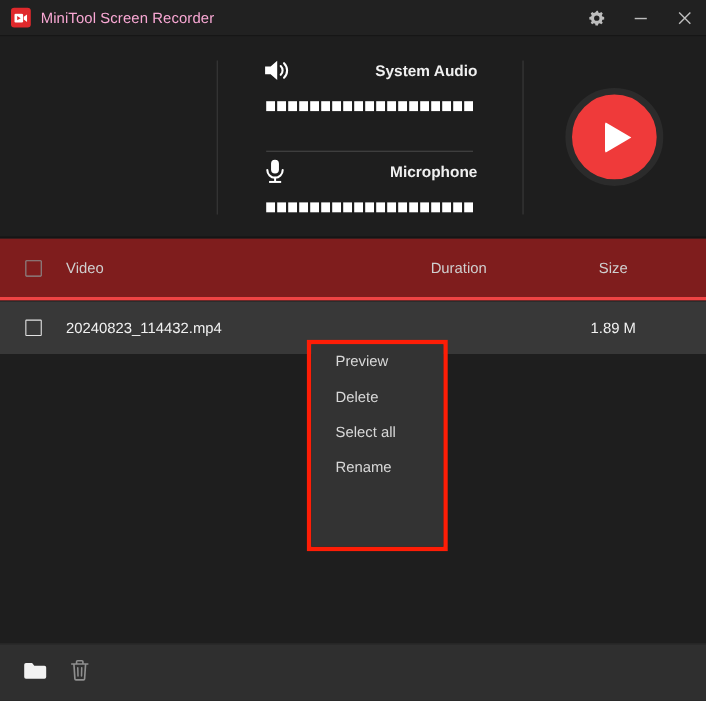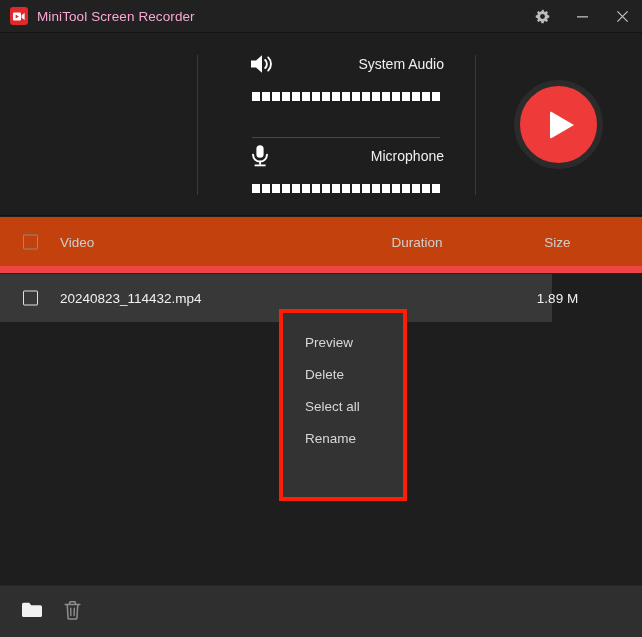--- a/index.html
+++ b/index.html
@@ -136,23 +136,24 @@
   .mode-select .chev {
     margin-left: auto;
     margin-right: 13px;
     color: #e8e8e8;
     display: flex;
   }
 
   
   .audio-col {
     position: absolute;
-    left: 207px; top: 0;
+    left: 197px; top: 0;
     width: 278px;
     height: 183px;
+    font-weight: bold;
   }
   .audio-block { position: absolute; left: 0; width: 278px; }
   .audio-block.sys { top: 12px; }
   .audio-block.mic { top: 104px; }
   .audio-row {
     position: relative;
     height: 38px;
     display: flex;
     align-items: center;
   }
@@ -222,28 +223,28 @@
     margin-left: 7px;
     border-radius: 2px;
   }
 
   
   .table-head {
     position: absolute;
     top: 217px; left: 0;
     width: 642px;
     height: 56px;
-    background: #c2410c;
-    border-bottom: 7px solid #ef4444;
+    background: #7f1d1d;
+    border-bottom: 3px solid #ef4444;
     box-sizing: border-box;
   }
   .table-row {
     position: absolute;
     top: 274px; left: 0;
-    width: 552px;
+    width: 642px;
     height: 48px;
     background: #383838;
     box-sizing: border-box;
   }
   .cell {
     position: absolute;
     top: 50%;
     transform: translateY(-50%);
     font-size: 13.5px;
     white-space: nowrap;
@@ -282,21 +283,20 @@
     border: 4px solid #fe1d06;
     box-sizing: border-box;
   }
   .ctx-menu {
     position: absolute;
     left: 283px; top: 313px;
     width: 120px;
     height: 184px;
     background: #333333;
     box-sizing: border-box;
-    padding-top: 14px;
   }
   .ctx-item {
     height: 32px;
     line-height: 32px;
     padding-left: 22px;
     font-size: 13.5px;
     color: #d8d8d8;
     white-space: nowrap;
   }
 

